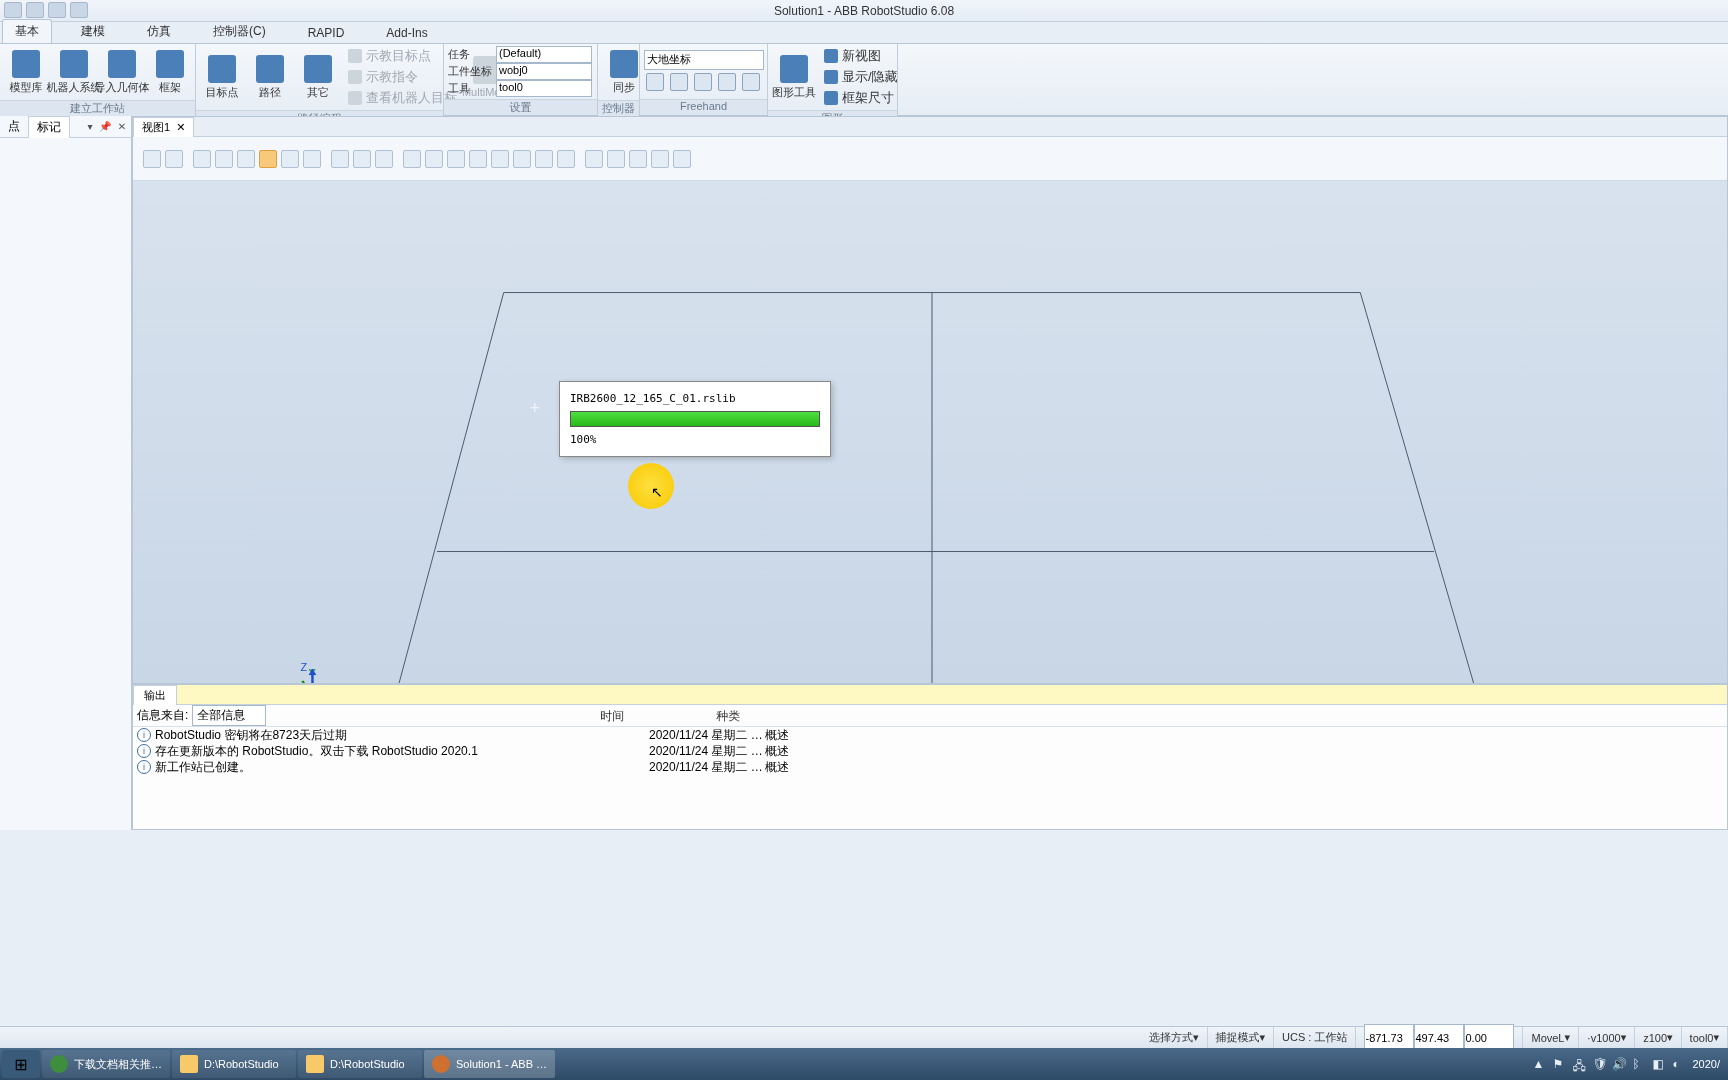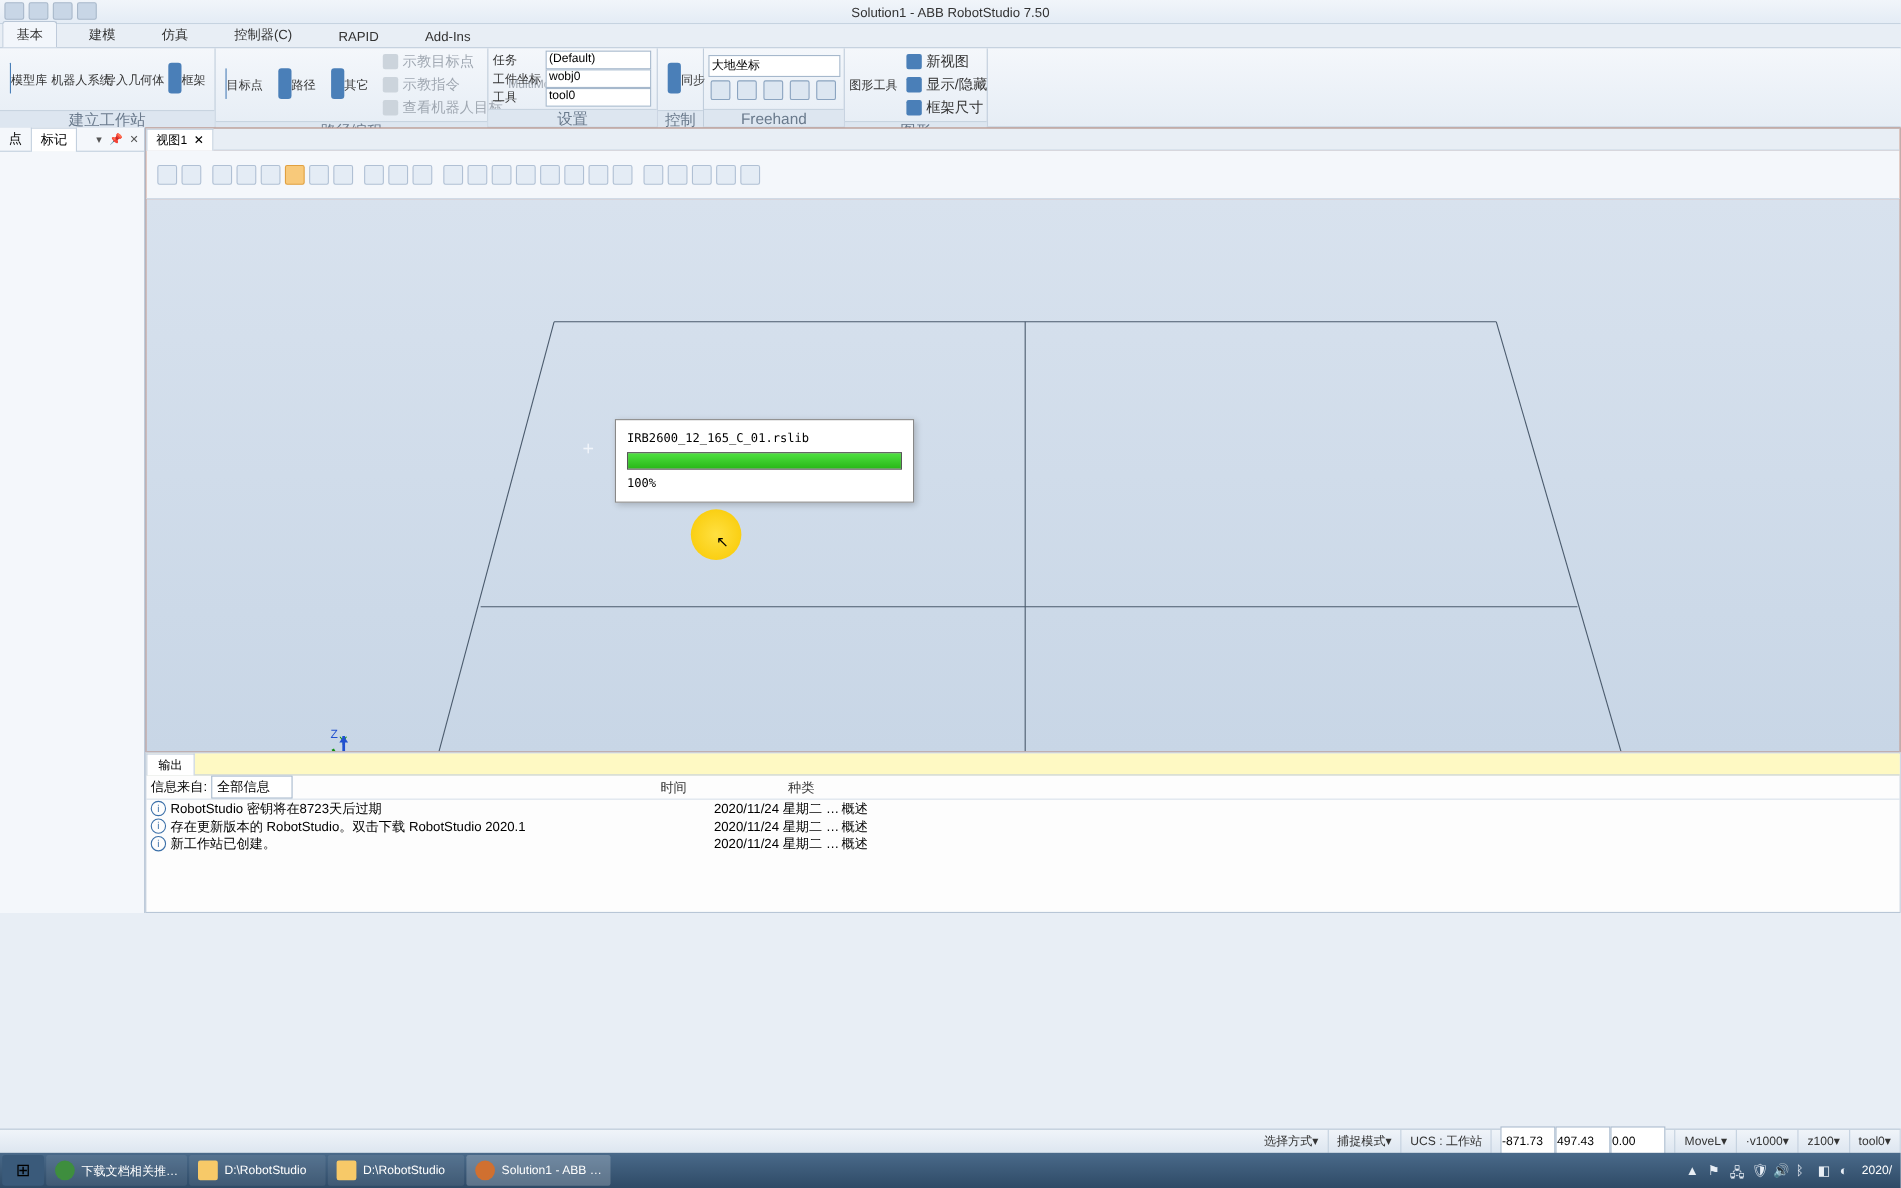--- a/index.html
+++ b/index.html
@@ -12,22 +12,22 @@
 
 
 .tabs { height:22px; background:#e8eef5; display:flex; align-items:flex-end; padding-left:2px; gap:16px; border-bottom:1px solid #b8c6d6; }
 .tabs .tab { padding:3px 12px; font-size:12px; color:#333; cursor:pointer; border:1px solid transparent; border-bottom:none; }
 .tabs .tab.active { background:#f2f6fb; border-color:#b8c6d6; border-radius:3px 3px 0 0; }
 
 
 .ribbon { height:72px; background:linear-gradient(#f4f7fb,#e6edf5); border-bottom:1px solid #b8c6d6; display:flex; }
 .rgroup { border-right:1px solid #c0cddb; display:flex; flex-direction:column; }
 .rgroup-body { flex:1; display:flex; align-items:center; padding:2px 4px; gap:4px; }
-.rgroup-label { height:16px; text-align:center; font-size:14px; color:#6a7a8c; background:#dde6f0; border-top:1px solid #c8d4e0; }
-.rbtn { display:flex; flex-direction:row; align-items:center; justify-content:center; min-width:44px; height:52px; padding:2px 4px; cursor:pointer; border:1px solid transparent; border-radius:2px; }
+.rgroup-label { height:16px; text-align:center; font-size:11px; color:#6a7a8c; background:#dde6f0; border-top:1px solid #c8d4e0; }
+.rbtn { display:flex; flex-direction:column; align-items:center; justify-content:center; min-width:44px; height:52px; padding:2px 4px; cursor:pointer; border:1px solid transparent; border-radius:2px; }
 .rbtn .ico { width:28px; height:28px; background:#4a7fb8; border-radius:3px; margin-bottom:2px; }
 .rbtn .lbl { font-size:11px; color:#333; white-space:nowrap; }
 .rbtn.disabled .lbl{ color:#a0a8b2; }
 .rbtn.disabled .ico{ background:#ccd4dc; }
 .rsmall { display:flex; align-items:center; gap:4px; padding:1px 4px; font-size:13px; color:#333; cursor:pointer; white-space:nowrap; }
 .rsmall.disabled { color:#a0a8b2; }
 .rsmall .si { width:14px; height:14px; background:#4a7fb8; border-radius:2px; }
 .rsmall.disabled .si { background:#ccd4dc; }
 .vstack { display:flex; flex-direction:column; gap:1px; }
 .settings-row { display:flex; align-items:center; gap:4px; }
@@ -102,21 +102,21 @@
 </head>
 <body>
 
 <div class="titlebar">
   <div class="qat">
     <div class="qi"></div>
     <div class="qi"></div>
     <div class="qi"></div>
     <div class="qi"></div>
   </div>
-  <span>Solution1 - ABB RobotStudio 7.50</span>
+  <span>Solution1 - ABB RobotStudio 6.08</span>
 </div>
 
 <div class="tabs">
   <div class="tab active">基本</div>
   <div class="tab">建模</div>
   <div class="tab">仿真</div>
   <div class="tab">控制器(C)</div>
   <div class="tab">RAPID</div>
   <div class="tab">Add-Ins</div>
 </div>

